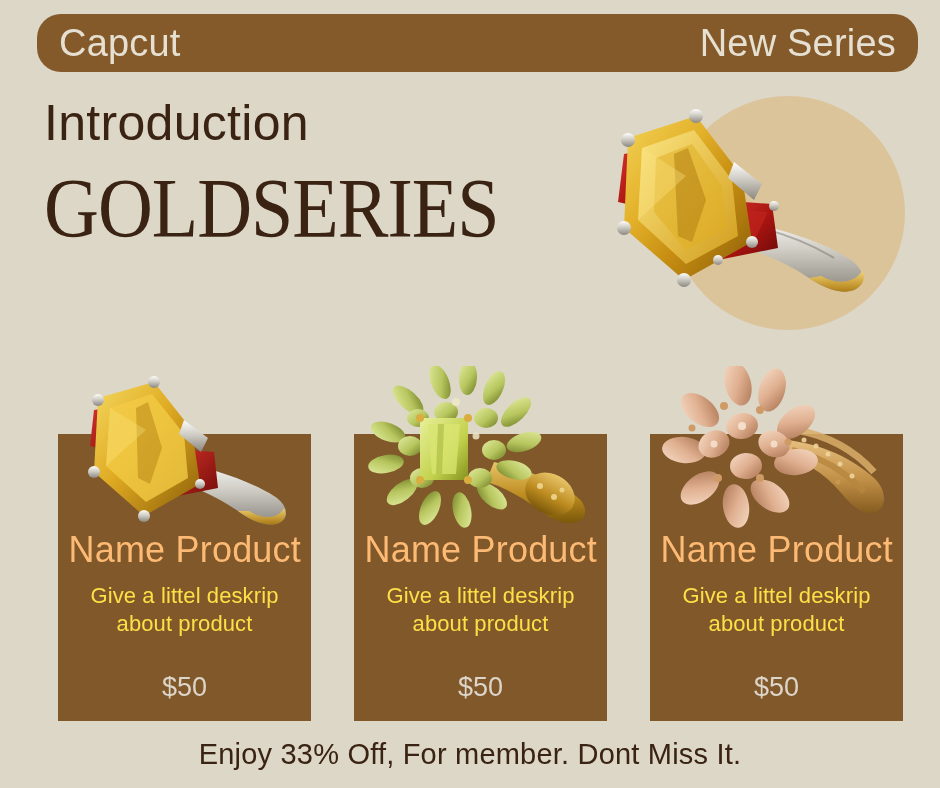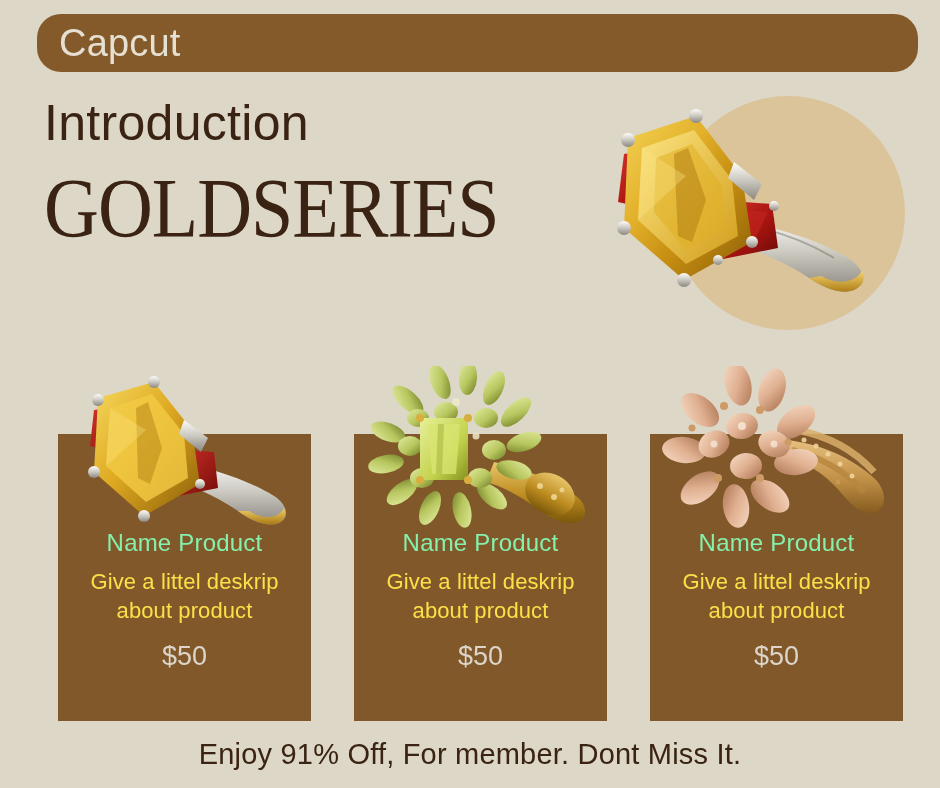--- a/index.html
+++ b/index.html
@@ -52,28 +52,28 @@
     background:#80582A;
   }
   .card.c1{left:0;}
   .card.c2{left:296px;}
   .card.c3{left:592px;}
   .card-body{
     position:absolute;left:0;right:0;top:96px;
     text-align:center;padding:0 10px;box-sizing:border-box;
   }
   .card-name{
-    font-size:24px;color:#86efac;line-height:1.1;letter-spacing:.2px;
+    font-size:36px;color:#fdba74;line-height:1.1;letter-spacing:.2px;text-align:right;
   }
   .card-desc{
     font-size:22px;color:#fde047;line-height:1.28;margin-top:12px;
     letter-spacing:.1px;
   }
   .card-price{
-    font-size:27px;color:#DDD5CA;line-height:1;margin-top:18px;
+    font-size:27px;color:#DDD5CA;line-height:1;margin-top:36px;
   }
   .card-img{
     position:absolute;width:260px;height:180px;
     pointer-events:none;
   }
   .card-img.i1{left:-8px;top:-66px;}
   .card-img.i2{left:-10px;top:-68px;}
   .card-img.i3{left:-4px;top:-68px;}
 
   
@@ -84,20 +84,21 @@
     font-size:29px;color:#3A2312;letter-spacing:.2px;
   }
 </style>
 </head>
 <body>
 
 <div class="stage">
 
   <div class="header-bar">
     <span>Capcut</span>
+    <span>New Series</span>
   </div>
 
   <div class="intro">
     <div class="intro-kicker">Introduction</div>
     <div class="intro-title">GOLDSERIES</div>
   </div>
 
   <div class="hero-circle"></div>
 
   <svg class="hero-ring" viewBox="0 0 310 230">
@@ -317,16 +318,16 @@
       <div class="card-body">
         <div class="card-name">Name Product</div>
         <div class="card-desc">Give a littel deskrip about product</div>
         <div class="card-price">$50</div>
       </div>
     </div>
 
   </div>
 
   <div class="footer">
-    <span>Enjoy 91% Off, For member. Dont Miss It.</span>
+    <span>Enjoy 33% Off, For member. Dont Miss It.</span>
   </div>
 
 </div>
 
 </body></html>

